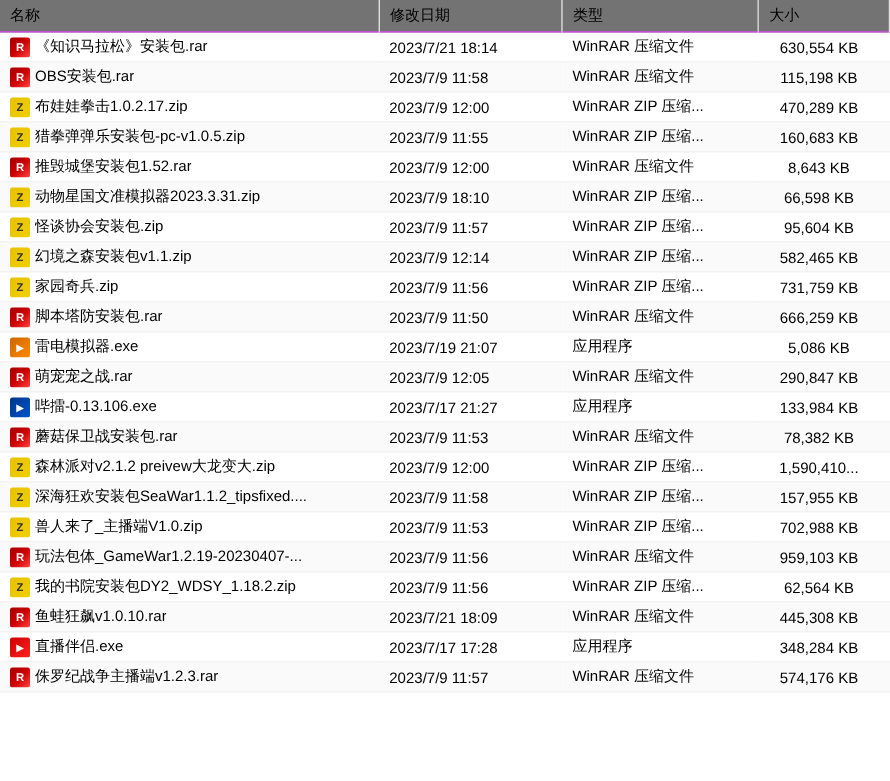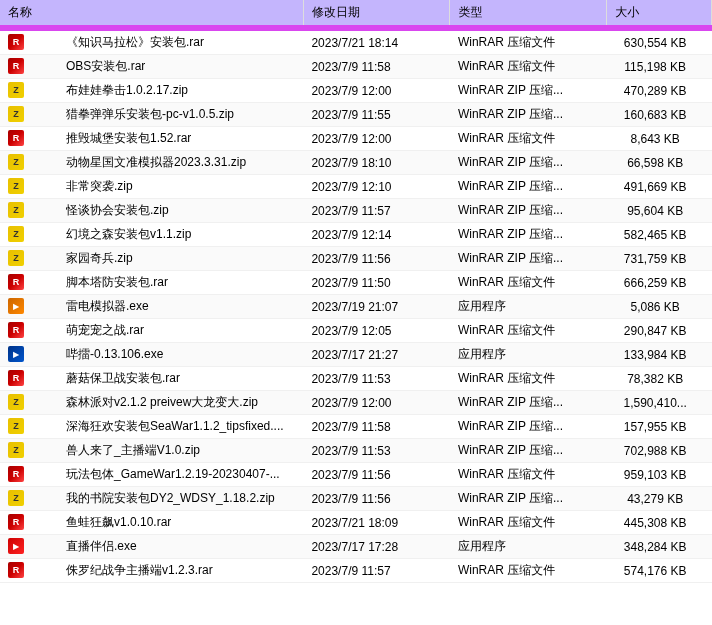--- a/index.html
+++ b/index.html
@@ -9,22 +9,22 @@
       background: #fff;
       color: #000;
       width: 712px;
       min-height: 625px;
     }
     .file-list {
       width: 100%;
       border-collapse: collapse;
     }
     .file-list thead tr {
-      background: #c4b5fd;
-      border-bottom: 6px solid #d946ef;
+      background: #737373;
+      border-bottom: 1px solid #d946ef;
     }
     .file-list thead th {
       padding: 4px 8px;
       text-align: left;
       font-weight: normal;
       font-size: 12px;
       border-right: 1px solid #ddd;
       white-space: nowrap;
     }
     .file-list tbody tr {
@@ -47,24 +47,23 @@
     .file-icon {
       display: inline-block;
       width: 16px;
       height: 16px;
       margin-right: 4px;
       vertical-align: middle;
       flex-shrink: 0;
     }
     .cell-name {
       display: flex;
-      align-items: flex-start;
+      align-items: flex-end;
       max-width: 290px;
       overflow: hidden;
-      gap: 38px;
     }
     .cell-name span {
       overflow: hidden;
       text-overflow: ellipsis;
       white-space: nowrap;
     }
     
     .icon-rar {
       background: linear-gradient(135deg, #a50000 0%, #cc0000 50%, #ff4444 100%);
       border-radius: 2px;
@@ -218,31 +217,20 @@
           </div>
         </td>
         <td class="col-date">2023/7/9 18:10</td>
         <td class="col-type">WinRAR ZIP 压缩...</td>
         <td class="col-size">66,598 KB</td>
       </tr>
       <tr>
         <td class="col-name">
           <div class="cell-name">
             <span class="file-icon icon-zip"></span>
-            <span>非常突袭.zip</span>
-          </div>
-        </td>
-        <td class="col-date">2023/7/9 12:10</td>
-        <td class="col-type">WinRAR ZIP 压缩...</td>
-        <td class="col-size">491,669 KB</td>
-      </tr>
-      <tr>
-        <td class="col-name">
-          <div class="cell-name">
-            <span class="file-icon icon-zip"></span>
             <span>怪谈协会安装包.zip</span>
           </div>
         </td>
         <td class="col-date">2023/7/9 11:57</td>
         <td class="col-type">WinRAR ZIP 压缩...</td>
         <td class="col-size">95,604 KB</td>
       </tr>
       <tr>
         <td class="col-name">
           <div class="cell-name">
@@ -366,21 +354,21 @@
       </tr>
       <tr>
         <td class="col-name">
           <div class="cell-name">
             <span class="file-icon icon-zip"></span>
             <span>我的书院安装包DY2_WDSY_1.18.2.zip</span>
           </div>
         </td>
         <td class="col-date">2023/7/9 11:56</td>
         <td class="col-type">WinRAR ZIP 压缩...</td>
-        <td class="col-size">43,279 KB</td>
+        <td class="col-size">62,564 KB</td>
       </tr>
       <tr>
         <td class="col-name">
           <div class="cell-name">
             <span class="file-icon icon-rar"></span>
             <span>鱼蛙狂飙v1.0.10.rar</span>
           </div>
         </td>
         <td class="col-date">2023/7/21 18:09</td>
         <td class="col-type">WinRAR 压缩文件</td>

